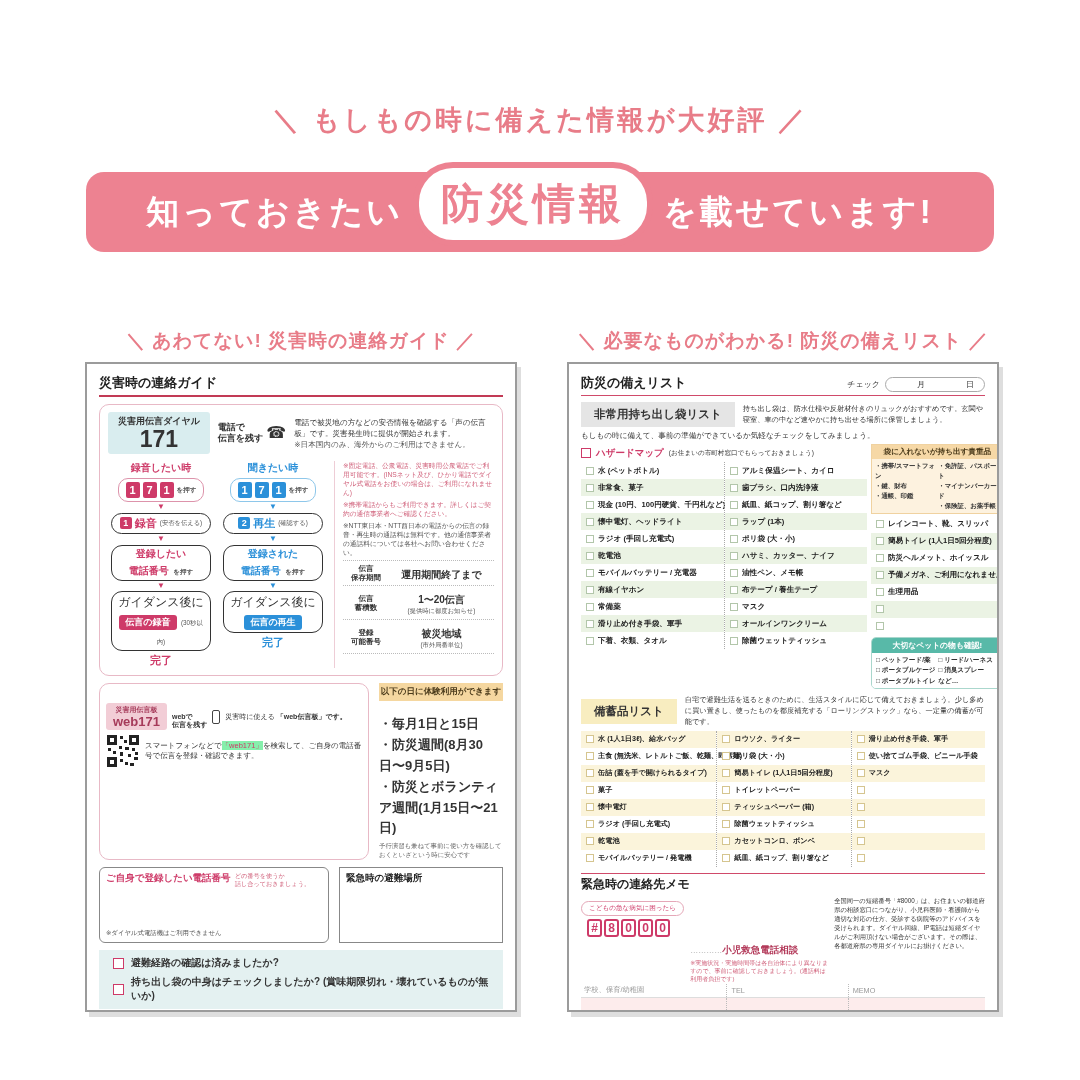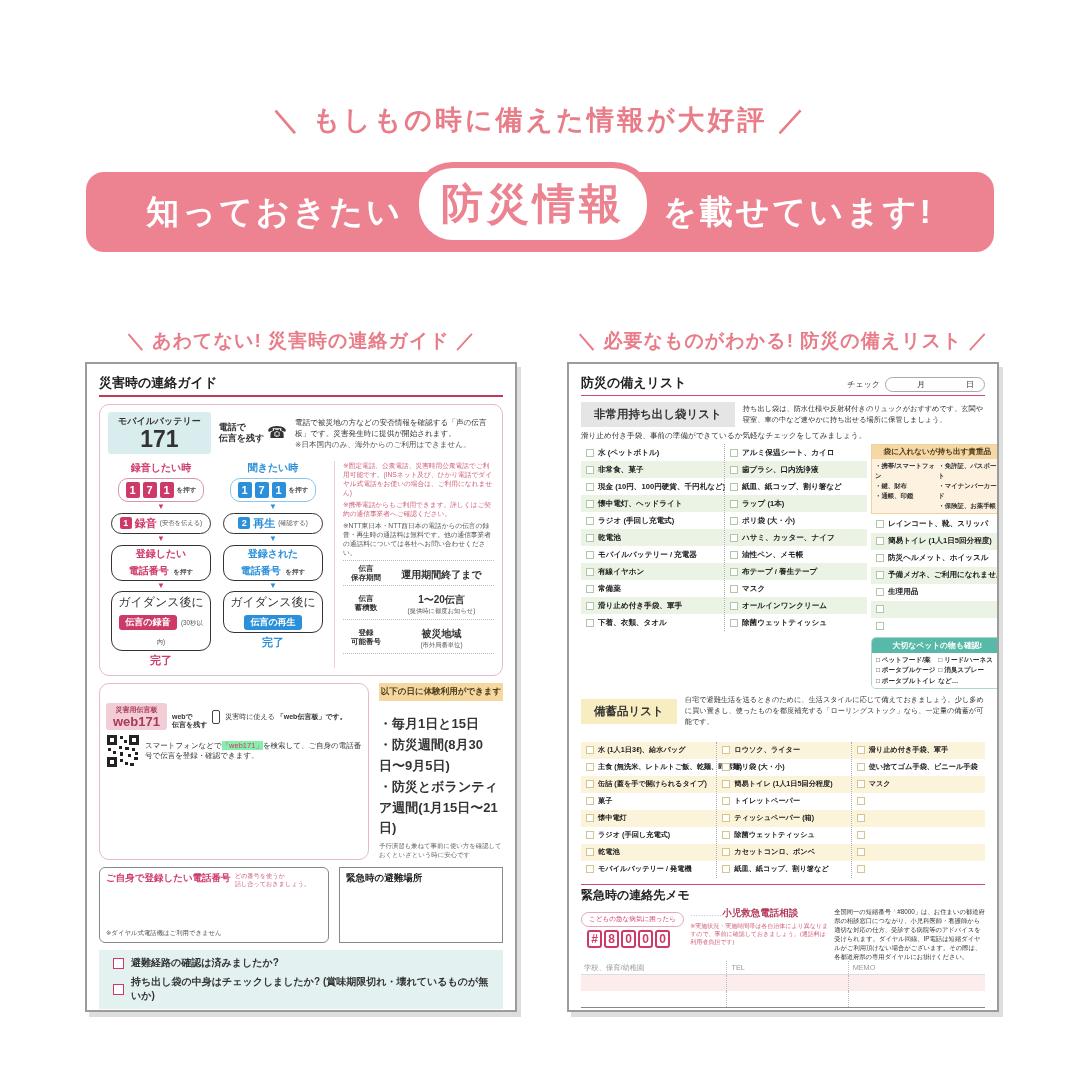--- a/index.html
+++ b/index.html
@@ -140,34 +140,34 @@
   .bag-right{flex:1;margin-left:4px;display:flex;flex-direction:column;}
   .val-box{border:1px solid #f0d2a0;}
   .val-h{background:#f6d8a6;font-size:7.6px;font-weight:bold;text-align:center;padding:2px 0;color:#4a3a1a;}
   .val-b{background:#fdf2df;display:flex;padding:2px 3px;gap:2px;}
   .val-col{flex:1;font-size:6.4px;line-height:1.55;color:#333;font-weight:bold;}
   .bag3{margin-top:2px;}
   .pet-box{border:1px solid #aad7cd;border-radius:5px;overflow:hidden;margin-top:2px;}
   .pet-h{background:#58b9a8;color:#fff;font-size:7.8px;font-weight:bold;text-align:center;padding:2px 0;}
   .pet-b{display:flex;padding:2px 4px;gap:2px;background:#fff;}
   .pet-col{flex:1;font-size:6.6px;line-height:1.6;color:#333;font-weight:bold;}
-  .cols3{display:flex;margin-top:14px;}
+  .cols3{display:flex;margin-top:3px;}
   .chk-col3{width:135.3px;}
   .chk-col3+.chk-col3{border-left:1px dotted #aaa;}
   .chk-col3 .chk-row{height:17px;}
   .chk-col3 .tx{font-size:7.2px;}
   
   .emg{margin-top:6px;border-top:1.5px solid #d04a6a;padding-top:2px;}
   .emg-t{font-size:12px;font-weight:bold;color:#222;}
   .emg-mid{display:flex;gap:6px;margin-top:3px;align-items:flex-start;}
   .bub{border:1.2px solid #e5a8b8;border-radius:11px;color:#ce3a68;font-size:6.6px;padding:2px 7px;display:inline-block;}
   .d8row{display:flex;gap:2px;margin-top:3px;padding-left:6px;}
   .d8{width:15px;height:18px;border:2px solid #ce3a68;border-radius:3px;color:#ce3a68;font-weight:bold;font-size:12px;
       display:flex;align-items:center;justify-content:center;background:#fff;}
-  .svc-col{width:138px;}
+  .svc-col{width:138px;margin-top:48px;}
   .svc{font-size:9.5px;font-weight:bold;color:#b33a5a;}
   .svc .ld{color:#999;font-weight:normal;font-size:8px;}
   .svc-note{font-size:6px;color:#d0607a;line-height:1.4;margin-top:2px;}
   .emg-desc{flex:1;font-size:6.3px;line-height:1.45;color:#333;}
   .emg-body .m-row{height:16px;}
   .emg-body .m-row .c1{color:#555;}
   .emg-body .m-row:nth-child(odd){background:#fdecec;}
   .emg-body{border-bottom:1.2px solid #888;}
   .emg-head .c1,.emg-head .c2,.emg-head .c3{color:#999;}
 </style>
@@ -187,21 +187,21 @@
   <div class="sec-label r">＼ 必要なものがわかる! 防災の備えリスト ／</div>
 
   <div class="page left">
     <div class="pg-title">
       <span>災害時の連絡ガイド</span>
     </div>
 
     <div class="dial-box">
       <div class="dial-head">
         <div class="dial-badge">
-          <div class="s">モバイルバッテリー</div>
+          <div class="s">災害用伝言ダイヤル</div>
           <div class="n">171</div>
         </div>
         <div class="dial-leave">
           <span style="white-space:pre-line">電話で
 伝言を残す</span>
           <span class="tel-ico">☎</span>
         </div>
         <div class="dial-desc">
           <span>電話で被災地の方などの安否情報を確認する「声の伝言板」です。災害発生時に提供が開始されます。</span>
           <div style="color:#555">※日本国内のみ、海外からのご利用はできません。</div>
@@ -442,24 +442,29 @@
           <span>月</span>
           <span>日</span>
         </span>
       </span>
     </div>
 
     <div class="sec-row">
       <span class="lbl-green">非常用持ち出し袋リスト</span>
       <span class="sec-desc">持ち出し袋は、防水仕様や反射材付きのリュックがおすすめです。玄関や寝室、車の中など速やかに持ち出せる場所に保管しましょう。</span>
     </div>
-    <div class="lead">滑り止め付き手袋、事前の準備ができているか気軽なチェックをしてみましょう。</div>
+    <div class="lead">もしもの時に備えて、事前の準備ができているか気軽なチェックをしてみましょう。</div>
 
     <div class="bag-block">
       <div class="bag-left">
+        <div class="hazard">
+          <span class="cb-p" style="width:10px;height:10px"></span>
+          <span class="hz-l">ハザードマップ</span>
+          <span class="hz-n">(お住まいの市町村窓口でもらっておきましょう)</span>
+        </div>
         <div class="cols2 bagst">
           <div class="chk-col">
 
               <div class="chk-row">
                 <span class="cb"></span>
                 <span class="tx">水 (ペットボトル)</span>
               </div>
 
               <div class="chk-row">
                 <span class="cb"></span>

